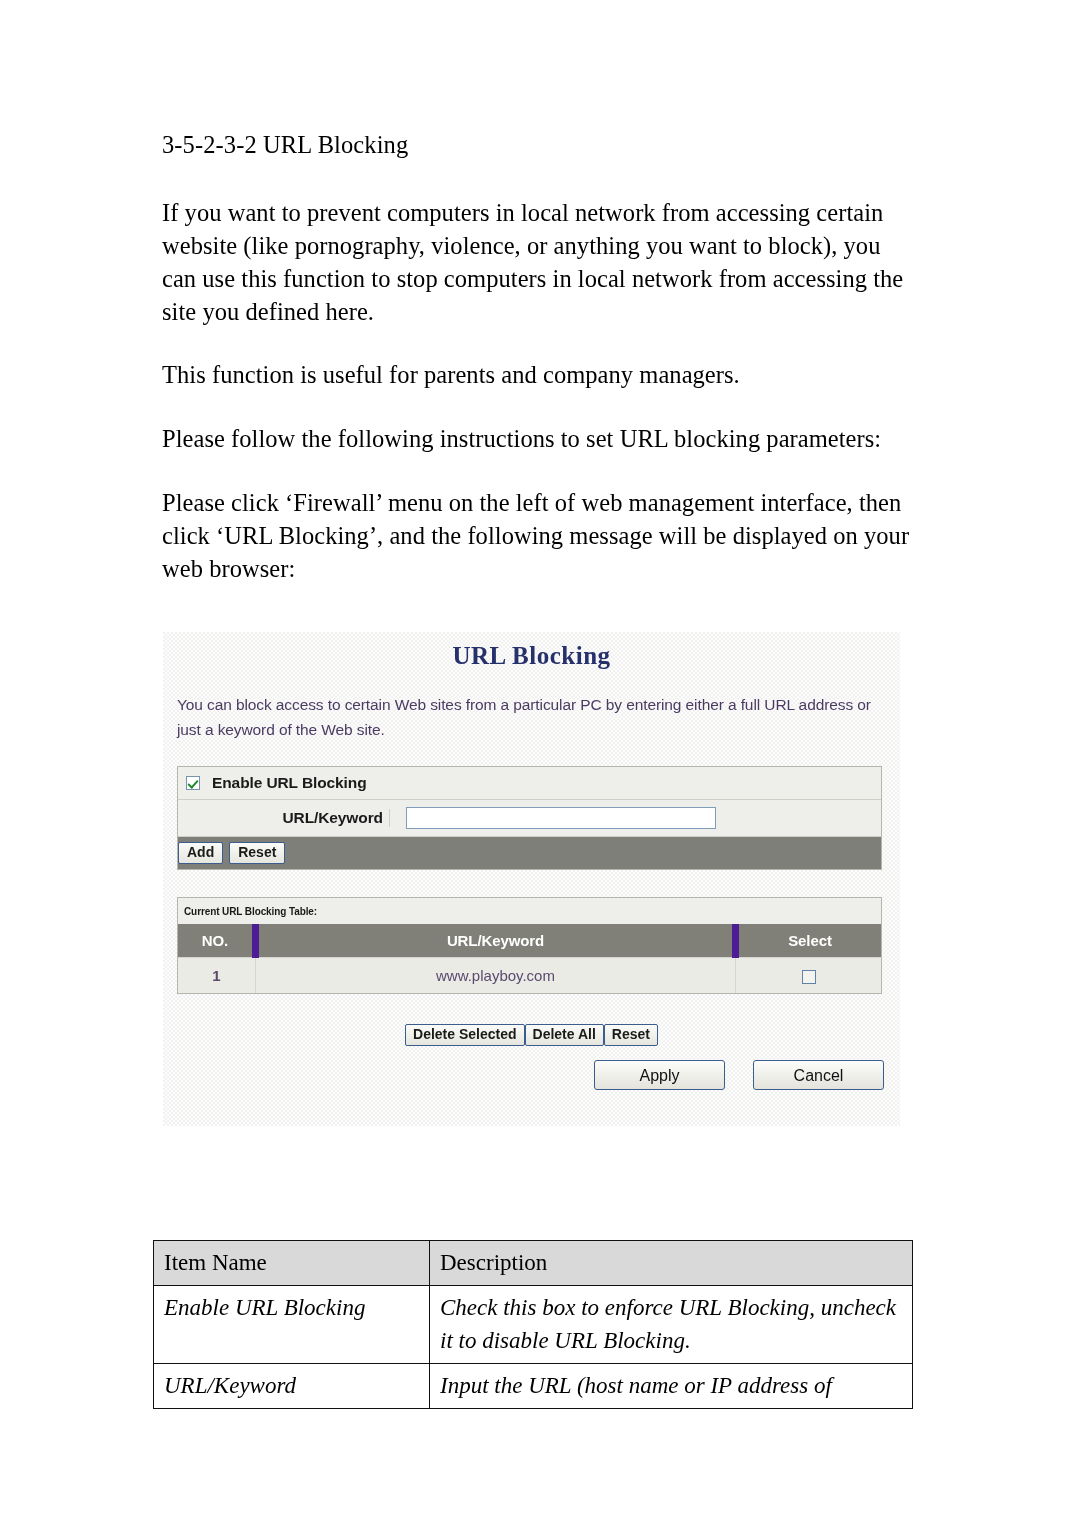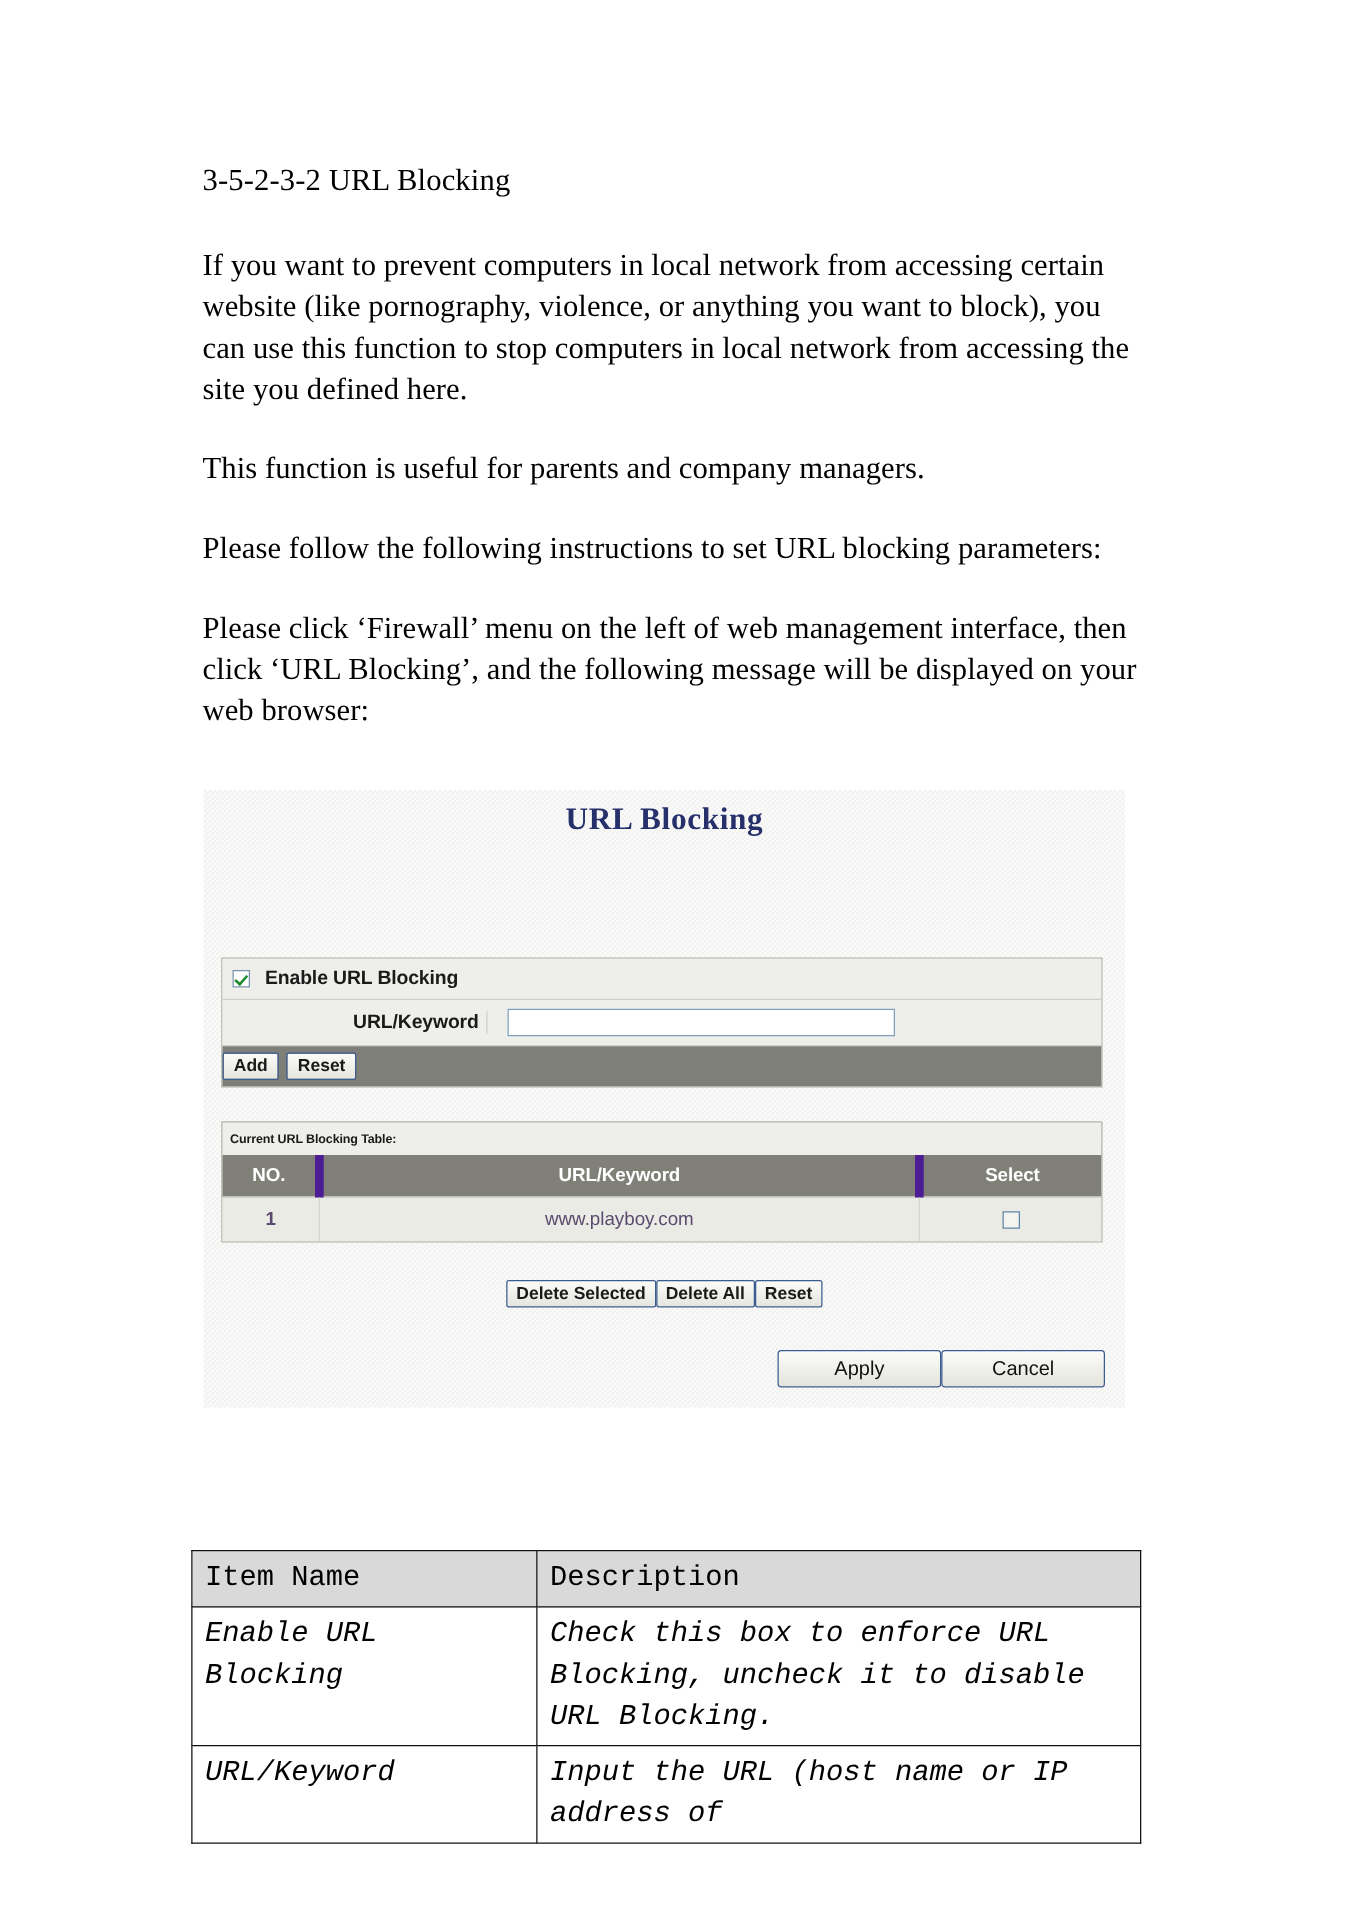--- a/index.html
+++ b/index.html
@@ -246,26 +246,26 @@
     position: absolute;
     left: 0;
     top: 392px;
     width: 737px;
     display: flex;
     justify-content: center;
   }
   .row-apply-buttons {
     position: absolute;
     left: 0;
-    top: 448px;
+    top: 428px;
     width: 737px;
     display: flex;
     justify-content: flex-end;
     padding-right: 16px;
-    gap: 0;
+    gap: 28px;
     box-sizing: border-box;
   }
   .btn-wide {
     width: 131px;
     height: 30px;
     font-weight: normal;
     font-size: 16px;
     border-radius: 3px;
     padding: 0;
     background: linear-gradient(#fcfcfa, #e4e4dc);
@@ -286,21 +286,20 @@
     top: 1240px;
     width: 760px;
     border-collapse: collapse;
     font-size: 23px;
   }
   .desc-table td {
     border: 1.5px solid #111;
     padding: 5px 10px 6px 10px;
     vertical-align: top;
     line-height: 33px;
-    font-family: Liberation Mono, monospace;
   }
   .desc-table .hd {
     background: #d9d9d9;
     font-style: normal;
   }
   .desc-table .it { font-style: italic; }
   .col-item { width: 255px; }
 </style>
 </head>
 <body>
@@ -311,20 +310,21 @@
     <div class="heading">3-5-2-3-2 URL Blocking</div>
     <p class="para">If you want to prevent computers in local network from accessing certain website (like pornography, violence, or anything you want to block), you can use this function to stop computers in local network from accessing the site you defined here.</p>
     <p class="para tight">This function is useful for parents and company managers.</p>
     <p class="para tight">Please follow the following instructions to set URL blocking parameters:</p>
     <p class="para">Please click ‘Firewall’ menu on the left of web management interface, then click ‘URL Blocking’, and the following message will be displayed on your web browser:</p>
   </div>
 
   <div class="shot">
 
     <div class="shot-title">URL Blocking</div>
+    <div class="shot-desc">You can block access to certain Web sites from a particular PC by entering either a full URL address or just a keyword of the Web site.</div>
 
     <div class="form-block">
       <div class="row-enable">
         <span class="chk checked"></span>
         <span class="enable-label">Enable URL Blocking</span>
       </div>
       <div class="row-keyword">
         <span class="kw-label">URL/Keyword</span>
         <input class="kw-input" type="text" value="" style="">
       </div>

